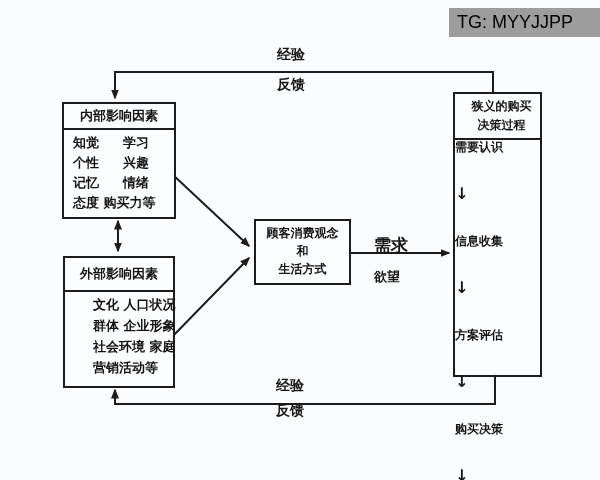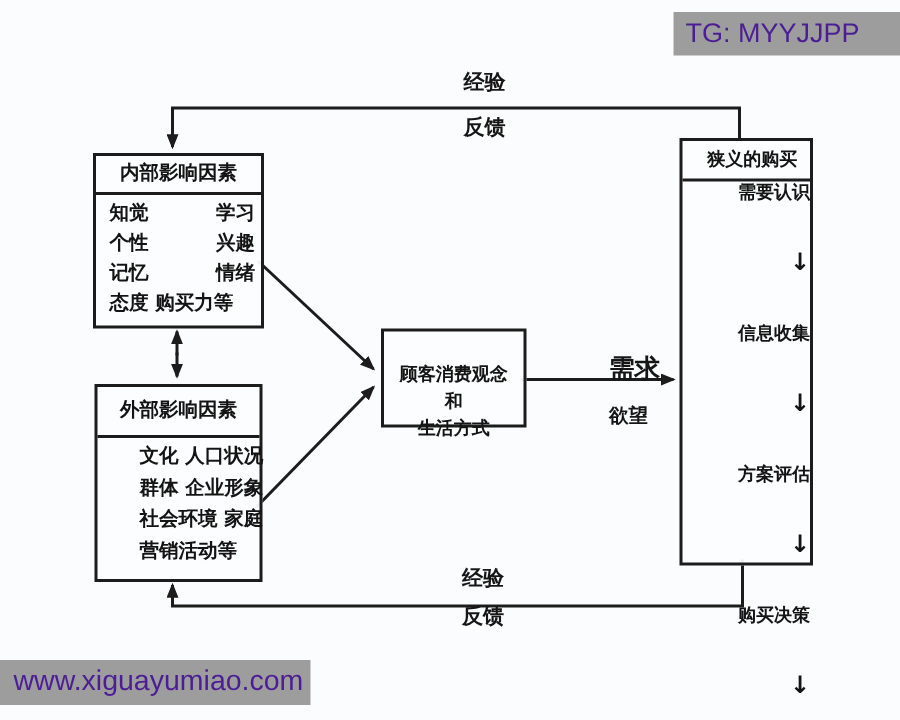--- a/index.html
+++ b/index.html
@@ -5,70 +5,69 @@
   html,body { margin:0; padding:0; }
   #app {
     position:relative; width:600px; height:480px; overflow:hidden;
     background:#fbfcfd; color:#161616;
     font-family:"DejaVu Sans","Liberation Sans",sans-serif;
   }
   svg.lines { position:absolute; left:0; top:0; z-index:1; }
   .ln { stroke:#1c1c1c; stroke-width:2; fill:none; }
 
   .wm {
-    position:absolute; z-index:5; background:#9d9d9d; color:#4c1d95;
+    position:absolute; z-index:5; background:#9d9d9d; color:#000000;
     font-family:"Liberation Sans",sans-serif; font-weight:normal;
   }
   .wm-top  { top:8px; right:0; width:143px; height:29px; line-height:29px; padding-left:8px; font-size:18px; }
   .wm-bottom { top:440px; left:0; width:198px; height:30px; line-height:30px; padding-left:9px; font-size:19px; }
 
   .box {
     position:absolute; z-index:2; border:2px solid #1c1c1c;
     background:rgba(252,253,254,.95); font-weight:bold; color:#141414;
   }
   .box-hd { border-bottom:2px solid #1c1c1c; text-align:center; }
 
   .box-internal { left:62px; top:102px; width:110px; height:113px; font-size:13px; }
   .box-internal .box-hd { line-height:24px; height:24px; }
-  .box-internal .box-bd { padding:3px 4px 0 9px; }
+  .box-internal .box-bd { padding:3px 25px 0 9px; }
   .pair { display:flex; justify-content:space-between; line-height:20px; }
   .last-line { line-height:20px; white-space:nowrap; }
 
   .box-external { left:63px; top:256px; width:108px; height:128px; font-size:13px; }
   .box-external .box-hd { line-height:32px; height:32px;text-align:center; }
   .box-external .box-bd { padding:2px 0 0 6px; }
   .ext-line { line-height:21px; white-space:nowrap;margin-left:22px; }
 
   .box-center { left:254px; top:219px; width:93px; height:62px; font-size:12px; text-align:center; }
-  .box-center .box-bd { padding-top:19px; }
+  .box-center .box-bd { padding-top:3px; }
   .ctr-line { line-height:18px; }
 
   .box-right { left:453px; top:92px; width:85px; height:281px; font-size:12px; }
   .box-right .box-hd { text-align:center; padding:3px 0 3px 8px; line-height:19px; }
-  .steps { display:flex; flex-direction:column; align-items:flex-end; justify-content:space-evenly; height:230px;gap:33px; }
+  .steps { display:flex; flex-direction:column; align-items:flex-start; justify-content:space-evenly; height:230px;gap:33px; }
   .step { line-height:14px; }
   .arrow-down { font-size:16px; line-height:14px; font-weight:bold; }
 
-  .lbl { position:absolute; z-index:3; font-weight:bold; font-size:14px; white-space:nowrap;margin-left:32px; }
+  .lbl { position:absolute; z-index:3; font-weight:bold; font-size:14px; white-space:nowrap; }
   .lbl-top-exp  { left:277px; top:46px; }
   .lbl-top-fb   { left:277px; top:76px; }
   .lbl-demand   { left:374px; top:234px; font-size:17px; }
   .lbl-desire   { left:374px; top:268px; font-size:13px; }
   .lbl-bot-exp  { left:276px; top:377px; }
   .lbl-bot-fb   { left:276px; top:402px; }
   .caption { position:absolute; z-index:3; left:150px; top:423px; width:300px;
              text-align:center; font-weight:bold; font-size:13px; }
 </style>
 </head>
 <body>
 
 <div id="app">
 
   <div class="wm wm-top">TG: MYYJJPP</div>
-  <div class="wm wm-bottom">www.xiguayumiao.com</div>
 
   <svg class="lines" width="600" height="480" viewBox="0 0 600 480">
     <defs>
       <marker id="ah" markerWidth="10" markerHeight="8" refX="8.5" refY="4" orient="auto" markerUnits="userSpaceOnUse">
         <polygon points="0,0 10,4 0,8" fill="#1c1c1c"></polygon>
       </marker>
     </defs>
     <path class="ln" d="M493,92 L493,72 L115,72 L115,98" marker-end="url(#ah)"></path>
     <line class="ln" x1="118" y1="237" x2="118" y2="221" marker-end="url(#ah)"></line>
     <line class="ln" x1="118" y1="235" x2="118" y2="251" marker-end="url(#ah)"></line>
@@ -118,20 +117,21 @@
     <div class="box-bd">
       <div class="ctr-line">顾客消费观念</div>
       <div class="ctr-line">和</div>
       <div class="ctr-line">生活方式</div>
     </div>
   </div>
 
   <div class="box box-right">
     <div class="box-hd">
       <div>狭义的购买</div>
+      <div>决策过程</div>
     </div>
     <div class="steps">
       <div class="step">需要认识</div>
       <div class="arrow-down">↓</div>
       <div class="step">信息收集</div>
       <div class="arrow-down">↓</div>
       <div class="step">方案评估</div>
       <div class="arrow-down">↓</div>
       <div class="step">购买决策</div>
       <div class="arrow-down">↓</div>

